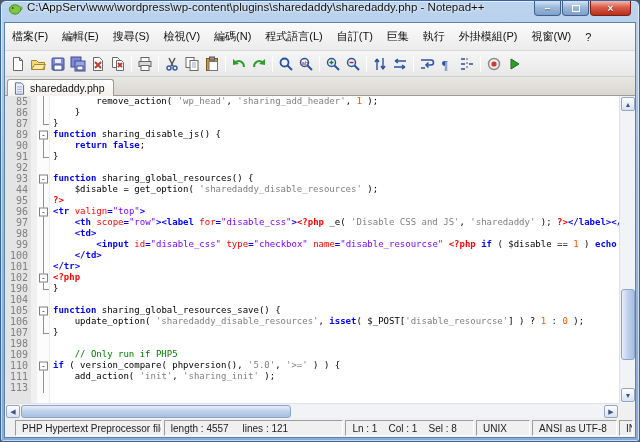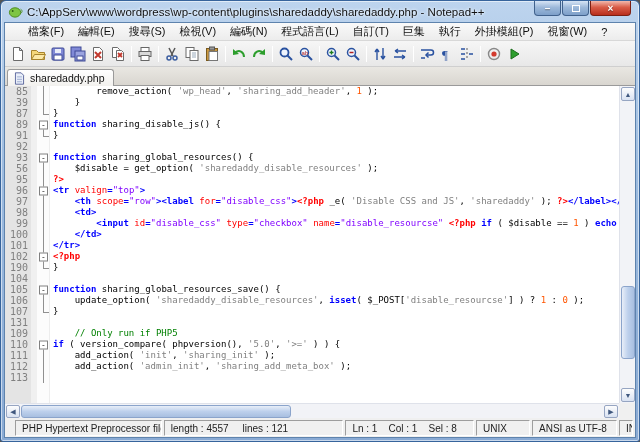--- a/index.html
+++ b/index.html
@@ -5,40 +5,40 @@
   * { margin:0; padding:0; box-sizing:border-box; }
   html,body { background:#555; font-family:"Liberation Sans", sans-serif; }
   .frame {
     position:relative; width:640px; height:442px;
     background:linear-gradient(#bdd4ee,#9cbbe0 40%,#89aad4);
     border:1px solid #37649c; border-radius:6px 6px 3px 3px;
     padding:0 3px 3px; overflow:hidden;
     box-shadow:inset 0 0 0 1px rgba(255,255,255,.55);
   }
   
-  .titlebar { height:21px; display:flex; align-items:center; padding:9px 4px; position:relative; }
+  .titlebar { height:21px; display:flex; align-items:flex-start; padding:0 4px; position:relative; }
   .titlebar .app-icon { width:15px; height:15px; margin-right:4px; flex:none; }
   .titlebar .title-text {
     font-size:11.5px; color:#101010; white-space:nowrap; overflow:hidden;
     text-shadow:0 0 3px #e9f2fc, 0 0 3px #e9f2fc; flex:1;
   }
   .win-buttons { display:flex; position:absolute; right:5px; top:0; }
   .win-btn {
     width:27px; height:15px; border:1px solid #40618c; border-top:none;
     border-radius:0 0 4px 4px; display:flex; align-items:center; justify-content:center;
     font-size:10px; color:#fff; font-weight:bold; cursor:default;
     background:linear-gradient(#d6e4f5,#9db9da 45%,#7d9fc9);
     text-shadow:0 1px 1px rgba(0,0,0,.45); margin-left:1px;
   }
   .win-btn.close { width:41px; background:linear-gradient(#f2b9ad,#d95c47 45%,#b82e1d); border-color:#7c1f12; }
   .max-glyph { width:8px; height:7px; border:1.5px solid #fff; display:inline-block; }
   
   .client { background:#f0f0f0; height:calc(100% - 21px); border:1px solid #5e83ad; display:flex; flex-direction:column; }
   
-  .menubar { height:18px; display:flex; align-items:center; padding:0 16px; font-size:11px; color:#111; background:linear-gradient(#fafafa,#ececec); border-bottom:1px solid #d8d8d8; }
+  .menubar { height:28px; display:flex; align-items:center; padding:0 0; font-size:11px; color:#111; background:linear-gradient(#fafafa,#ececec); border-bottom:1px solid #d8d8d8; }
   .menu-item { padding:2px 7px; white-space:nowrap; }
   
   .toolbar { height:26px; display:flex; align-items:center; padding:0 3px; background:linear-gradient(#f6f6f6,#e8e8e8); border-bottom:1px solid #cfcfcf; }
   .tb-btn { width:20px; height:20px; display:flex; align-items:center; justify-content:center; border-radius:2px; }
   .tb-btn svg { width:16px; height:16px; display:block; }
   .tb-sep { width:1px; height:16px; background:#b9b9b9; margin:0 3px; border-right:1px solid #fff; }
   
   .tabbar { height:19px; background:linear-gradient(#e9e7e2,#d9d6d0); display:flex; align-items:flex-end; padding:0 2px; border-bottom:1px solid #9a9a9a; }
   .tab {
     height:17px; display:flex; align-items:center; gap:4px; padding:0 8px 0 5px;
@@ -296,45 +296,45 @@
       </div>
     </div>
 
     <div class="editor">
       <div class="code-pane">
         <div class="strip-ln"></div>
         <div class="strip-bm"></div>
         <div class="strip-fold"></div>
         <div class="code-lines" id="code-lines">
             <div class="row"><span class="ln">85</span><span class="bm"></span><span class="fold f-line"><span class="vl"></span></span><span class="code-text"><span class="sy-p">        remove_action( </span><span class="sy-s">'wp_head'</span><span class="sy-p">, </span><span class="sy-s">'sharing_add_header'</span><span class="sy-p">, </span><span class="sy-n">1</span><span class="sy-p"> );</span></span></div>
-            <div class="row"><span class="ln">39</span><span class="bm"></span><span class="fold f-line"><span class="vl"></span></span><span class="code-text"><span class="sy-p">    }</span></span></div>
+            <div class="row"><span class="ln">86</span><span class="bm"></span><span class="fold f-line"><span class="vl"></span></span><span class="code-text"><span class="sy-p">    }</span></span></div>
             <div class="row"><span class="ln">87</span><span class="bm"></span><span class="fold f-corner"><span class="vl"></span><span class="hl"></span></span><span class="code-text"><span class="sy-p">}</span></span></div>
             <div class="row"><span class="ln">89</span><span class="bm"></span><span class="fold f-start"><span class="vl"></span><span class="fbox">-</span></span><span class="code-text"><span class="sy-k">function</span><span class="sy-p"> sharing_disable_js() {</span></span></div>
+            <div class="row"><span class="ln">90</span><span class="bm"></span><span class="fold f-line"><span class="vl"></span></span><span class="code-text"><span class="sy-p">    </span><span class="sy-k">return</span><span class="sy-p"> </span><span class="sy-k">false</span><span class="sy-p">;</span></span></div>
             <div class="row"><span class="ln">91</span><span class="bm"></span><span class="fold f-corner"><span class="vl"></span><span class="hl"></span></span><span class="code-text"><span class="sy-p">}</span></span></div>
             <div class="row"><span class="ln">92</span><span class="bm"></span><span class="fold f-none"></span><span class="code-text"></span></div>
             <div class="row"><span class="ln">93</span><span class="bm"></span><span class="fold f-start"><span class="vl"></span><span class="fbox">-</span></span><span class="code-text"><span class="sy-k">function</span><span class="sy-p"> sharing_global_resources() {</span></span></div>
-            <div class="row"><span class="ln">56</span><span class="bm"></span><span class="fold f-line"><span class="vl"></span></span><span class="code-text"><span class="sy-p">    $disable = get_option( </span><span class="sy-s">'sharedaddy_disable_resources'</span><span class="sy-p"> );</span></span></div>
+            <div class="row"><span class="ln">44</span><span class="bm"></span><span class="fold f-line"><span class="vl"></span></span><span class="code-text"><span class="sy-p">    $disable = get_option( </span><span class="sy-s">'sharedaddy_disable_resources'</span><span class="sy-p"> );</span></span></div>
             <div class="row"><span class="ln">95</span><span class="bm"></span><span class="fold f-line"><span class="vl"></span></span><span class="code-text"><span class="sy-q">?&gt;</span></span></div>
             <div class="row"><span class="ln">96</span><span class="bm"></span><span class="fold f-cont"><span class="vl"></span><span class="fbox">-</span></span><span class="code-text"><span class="sy-t">&lt;tr </span><span class="sy-a">valign</span><span class="sy-t">=</span><span class="sy-v">"top"</span><span class="sy-t">&gt;</span></span></div>
             <div class="row"><span class="ln">97</span><span class="bm"></span><span class="fold f-line"><span class="vl"></span></span><span class="code-text"><span class="sy-p">    </span><span class="sy-t">&lt;th </span><span class="sy-a">scope</span><span class="sy-t">=</span><span class="sy-v">"row"</span><span class="sy-t">&gt;&lt;label </span><span class="sy-a">for</span><span class="sy-t">=</span><span class="sy-v">"disable_css"</span><span class="sy-t">&gt;</span><span class="sy-q">&lt;?php</span><span class="sy-p"> _e( </span><span class="sy-s">'Disable CSS and JS'</span><span class="sy-p">, </span><span class="sy-s">'sharedaddy'</span><span class="sy-p"> ); </span><span class="sy-q">?&gt;</span><span class="sy-t">&lt;/label&gt;&lt;/th&gt;</span></span></div>
             <div class="row"><span class="ln">98</span><span class="bm"></span><span class="fold f-line"><span class="vl"></span></span><span class="code-text"><span class="sy-p">    </span><span class="sy-t">&lt;td&gt;</span></span></div>
             <div class="row"><span class="ln">99</span><span class="bm"></span><span class="fold f-line"><span class="vl"></span></span><span class="code-text"><span class="sy-p">        </span><span class="sy-t">&lt;input </span><span class="sy-a">id</span><span class="sy-t">=</span><span class="sy-v">"disable_css"</span><span class="sy-t"> </span><span class="sy-a">type</span><span class="sy-t">=</span><span class="sy-v">"checkbox"</span><span class="sy-t"> </span><span class="sy-a">name</span><span class="sy-t">=</span><span class="sy-v">"disable_resourcse"</span><span class="sy-t"> </span><span class="sy-q">&lt;?php</span><span class="sy-p"> </span><span class="sy-k">if</span><span class="sy-p"> ( $disable == </span><span class="sy-n">1</span><span class="sy-p"> ) </span><span class="sy-k">echo</span><span class="sy-p"> </span></span></div>
             <div class="row"><span class="ln">100</span><span class="bm"></span><span class="fold f-line"><span class="vl"></span></span><span class="code-text"><span class="sy-p">    </span><span class="sy-t">&lt;/td&gt;</span></span></div>
             <div class="row"><span class="ln">101</span><span class="bm"></span><span class="fold f-line"><span class="vl"></span></span><span class="code-text"><span class="sy-t">&lt;/tr&gt;</span></span></div>
             <div class="row"><span class="ln">102</span><span class="bm"></span><span class="fold f-cont"><span class="vl"></span><span class="fbox">-</span></span><span class="code-text"><span class="sy-q">&lt;?php</span></span></div>
             <div class="row"><span class="ln">190</span><span class="bm"></span><span class="fold f-corner"><span class="vl"></span><span class="hl"></span></span><span class="code-text"><span class="sy-p">}</span></span></div>
             <div class="row"><span class="ln">104</span><span class="bm"></span><span class="fold f-none"></span><span class="code-text"></span></div>
             <div class="row"><span class="ln">105</span><span class="bm"></span><span class="fold f-start"><span class="vl"></span><span class="fbox">-</span></span><span class="code-text"><span class="sy-k">function</span><span class="sy-p"> sharing_global_resources_save() {</span></span></div>
             <div class="row"><span class="ln">106</span><span class="bm"></span><span class="fold f-line"><span class="vl"></span></span><span class="code-text"><span class="sy-p">    update_option( </span><span class="sy-s">'sharedaddy_disable_resources'</span><span class="sy-p">, </span><span class="sy-k">isset</span><span class="sy-p">( $_POST[</span><span class="sy-s">'disable_resourcse'</span><span class="sy-p">] ) ? </span><span class="sy-n">1</span><span class="sy-p"> : </span><span class="sy-n">0</span><span class="sy-p"> );</span></span></div>
             <div class="row"><span class="ln">107</span><span class="bm"></span><span class="fold f-corner"><span class="vl"></span><span class="hl"></span></span><span class="code-text"><span class="sy-p">}</span></span></div>
-            <div class="row"><span class="ln">131</span><span class="bm"></span><span class="fold f-none"></span><span class="code-text"></span></div>
+            <div class="row"><span class="ln">198</span><span class="bm"></span><span class="fold f-none"></span><span class="code-text"></span></div>
             <div class="row"><span class="ln">109</span><span class="bm"></span><span class="fold f-none"></span><span class="code-text"><span class="sy-c">    // Only run if PHP5</span></span></div>
             <div class="row"><span class="ln">110</span><span class="bm"></span><span class="fold f-start"><span class="vl"></span><span class="fbox">-</span></span><span class="code-text"><span class="sy-k">if</span><span class="sy-p"> ( version_compare( phpversion(), </span><span class="sy-s">'5.0'</span><span class="sy-p">, </span><span class="sy-s">'&gt;='</span><span class="sy-p"> ) ) {</span></span></div>
             <div class="row"><span class="ln">111</span><span class="bm"></span><span class="fold f-line"><span class="vl"></span></span><span class="code-text"><span class="sy-p">    add_action( </span><span class="sy-s">'init'</span><span class="sy-p">, </span><span class="sy-s">'sharing_init'</span><span class="sy-p"> );</span></span></div>
-            <div class="row"><span class="ln">112</span><span class="bm"></span><span class="fold f-line"><span class="vl"></span></span><span class="code-text"><span class="sy-p">    add_action( </span><span class="sy-s">'admin_init'</span><span class="sy-p">, </span><span class="sy-s">'sharing_add_meta_box'</span><span class="sy-p"> );</span></span></div>
             <div class="row"><span class="ln">113</span><span class="bm"></span><span class="fold f-line"><span class="vl"></span></span><span class="code-text"></span></div>
           </div>
       </div>
       <div class="vscroll">
         <span class="sb-arrow up">▲</span>
         <span class="vthumb"></span>
         <span class="sb-arrow down">▼</span>
       </div>
       <div class="hscroll">
         <span class="sb-arrow left">◀</span>

